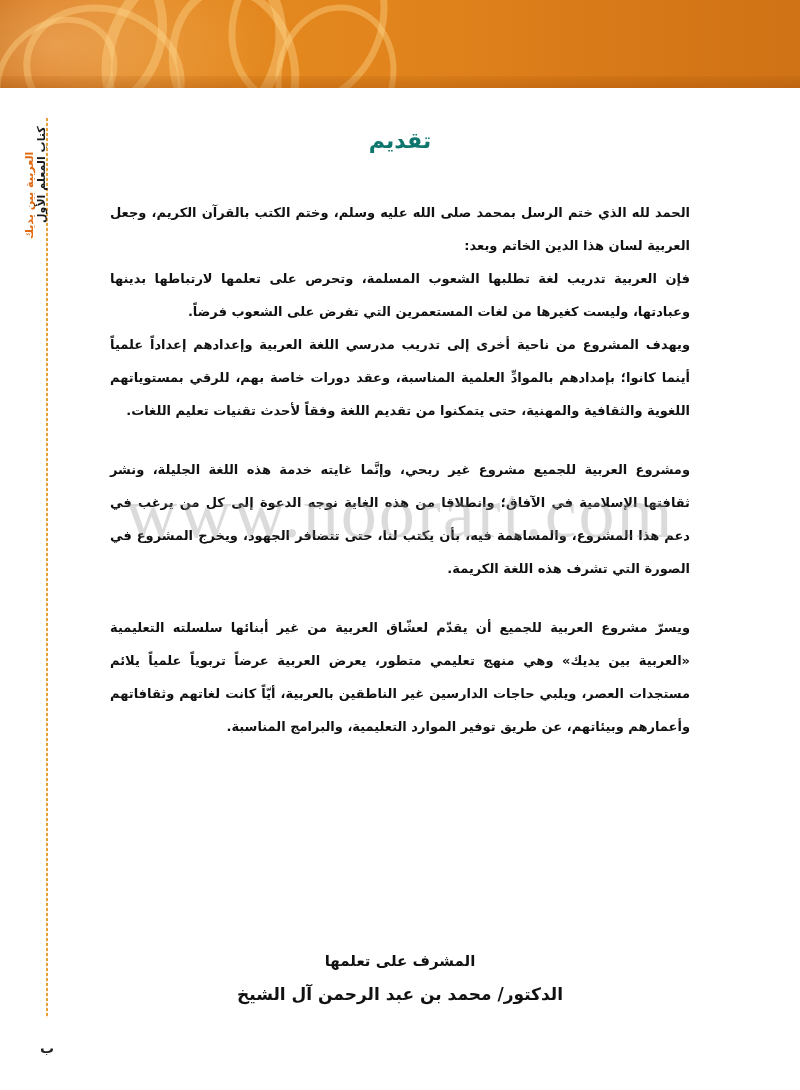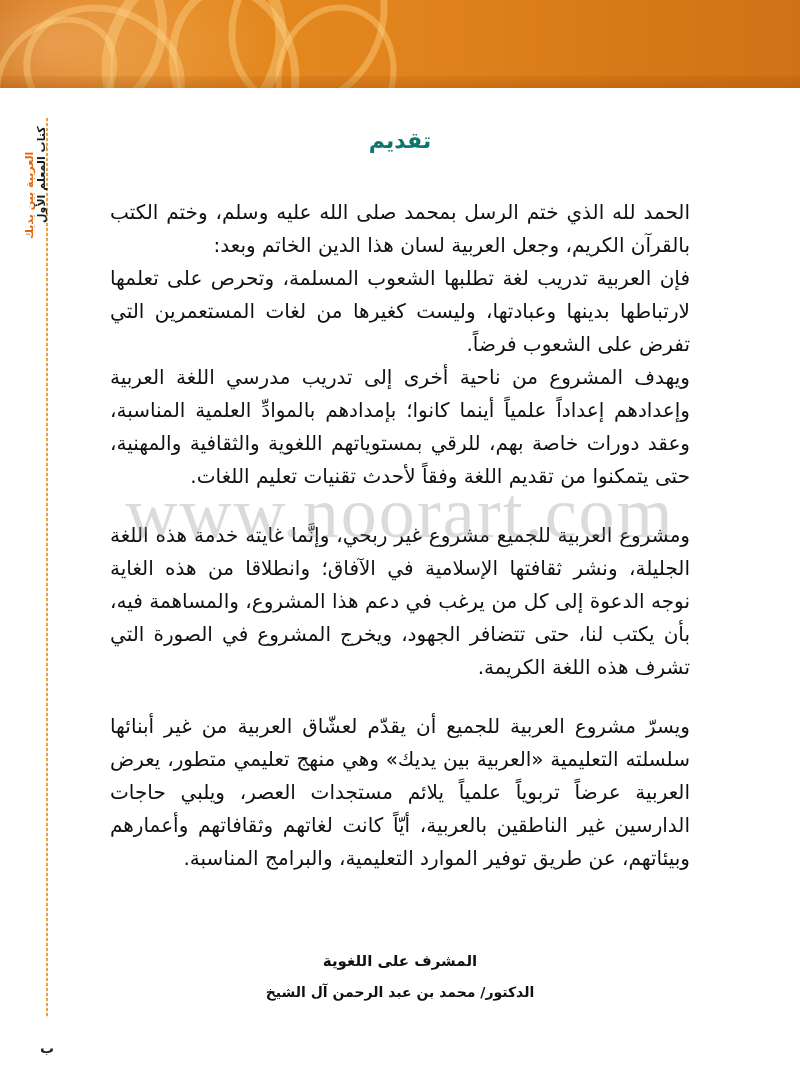--- a/index.html
+++ b/index.html
@@ -144,24 +144,24 @@
     position: absolute;
     top: 196px;
     right: 110px;
     width: 580px;
     direction: rtl;
   }
   .para {
     text-align: justify;
     text-align-last: right;
     color: #111111;
-    font-size: 20px;
+    font-size: 13px;
     line-height: 33px;
     margin: 0 0 10px 0;
-    font-weight: 400;
+    font-weight: 700;
   }
   .para.tight { margin-bottom: 0; }
   .para.gap-lg { margin-bottom: 26px; }
 
   
   .signature {
     position: absolute;
     top: 952px;
     left: 0;
     width: 800px;
@@ -169,21 +169,21 @@
     text-align: center;
   }
   .sig-role {
     color: #111;
     font-size: 15px;
     font-weight: bold;
     margin-bottom: 14px;
   }
   .sig-name {
     color: #111;
-    font-size: 14px;
+    font-size: 17px;
     font-weight: bold;
   }
 
   
   .watermark {
     position: absolute;
     top: 472px;
     left: 0;
     width: 800px;
     text-align: center;
@@ -226,17 +226,17 @@
 
 <div class="content">
   <p class="para tight">الحمد لله الذي ختم الرسل بمحمد صلى الله عليه وسلم، وختم الكتب بالقرآن الكريم، وجعل العربية لسان هذا الدين الخاتم وبعد:</p>
   <p class="para tight">فإن العربية تدريب لغة تطلبها الشعوب المسلمة، وتحرص على تعلمها لارتباطها بدينها وعبادتها، وليست كغيرها من لغات المستعمرين التي تفرض على الشعوب فرضاً.</p>
   <p class="para gap-lg">ويهدف المشروع من ناحية أخرى إلى تدريب مدرسي اللغة العربية وإعدادهم إعداداً علمياً أينما كانوا؛ بإمدادهم بالموادِّ العلمية المناسبة، وعقد دورات خاصة بهم، للرقي بمستوياتهم اللغوية والثقافية والمهنية، حتى يتمكنوا من تقديم اللغة وفقاً لأحدث تقنيات تعليم اللغات.</p>
   <p class="para gap-lg">ومشروع العربية للجميع مشروع غير ربحي، وإنَّما غايته خدمة هذه اللغة الجليلة، ونشر ثقافتها الإسلامية في الآفاق؛ وانطلاقا من هذه الغاية نوجه الدعوة إلى كل من يرغب في دعم هذا المشروع، والمساهمة فيه، بأن يكتب لنا، حتى تتضافر الجهود، ويخرج المشروع في الصورة التي تشرف هذه اللغة الكريمة.</p>
   <p class="para">ويسرّ مشروع العربية للجميع أن يقدّم لعشّاق العربية من غير أبنائها سلسلته التعليمية «العربية بين يديك» وهي منهج تعليمي متطور، يعرض العربية عرضاً تربوياً علمياً يلائم مستجدات العصر، ويلبي حاجات الدارسين غير الناطقين بالعربية، أيّاً كانت لغاتهم وثقافاتهم وأعمارهم وبيئاتهم، عن طريق توفير الموارد التعليمية، والبرامج المناسبة.</p>
 </div>
 
 <div class="signature">
-  <div class="sig-role">المشرف على اللغوية</div>
+  <div class="sig-role">المشرف على تعلمها</div>
   <div class="sig-name">الدكتور/ محمد بن عبد الرحمن آل الشيخ</div>
 </div>
 
 <div class="watermark">www.noorart.com</div>
 
 </body></html>

